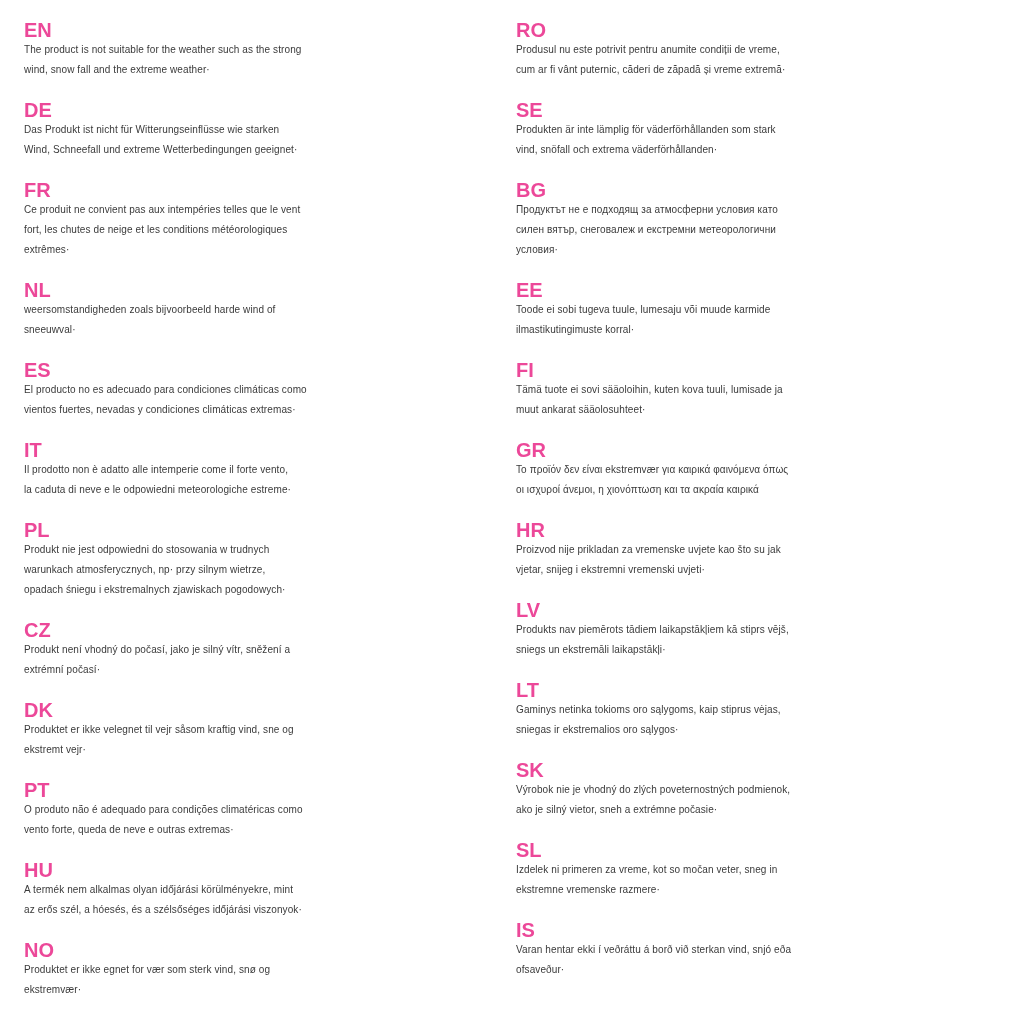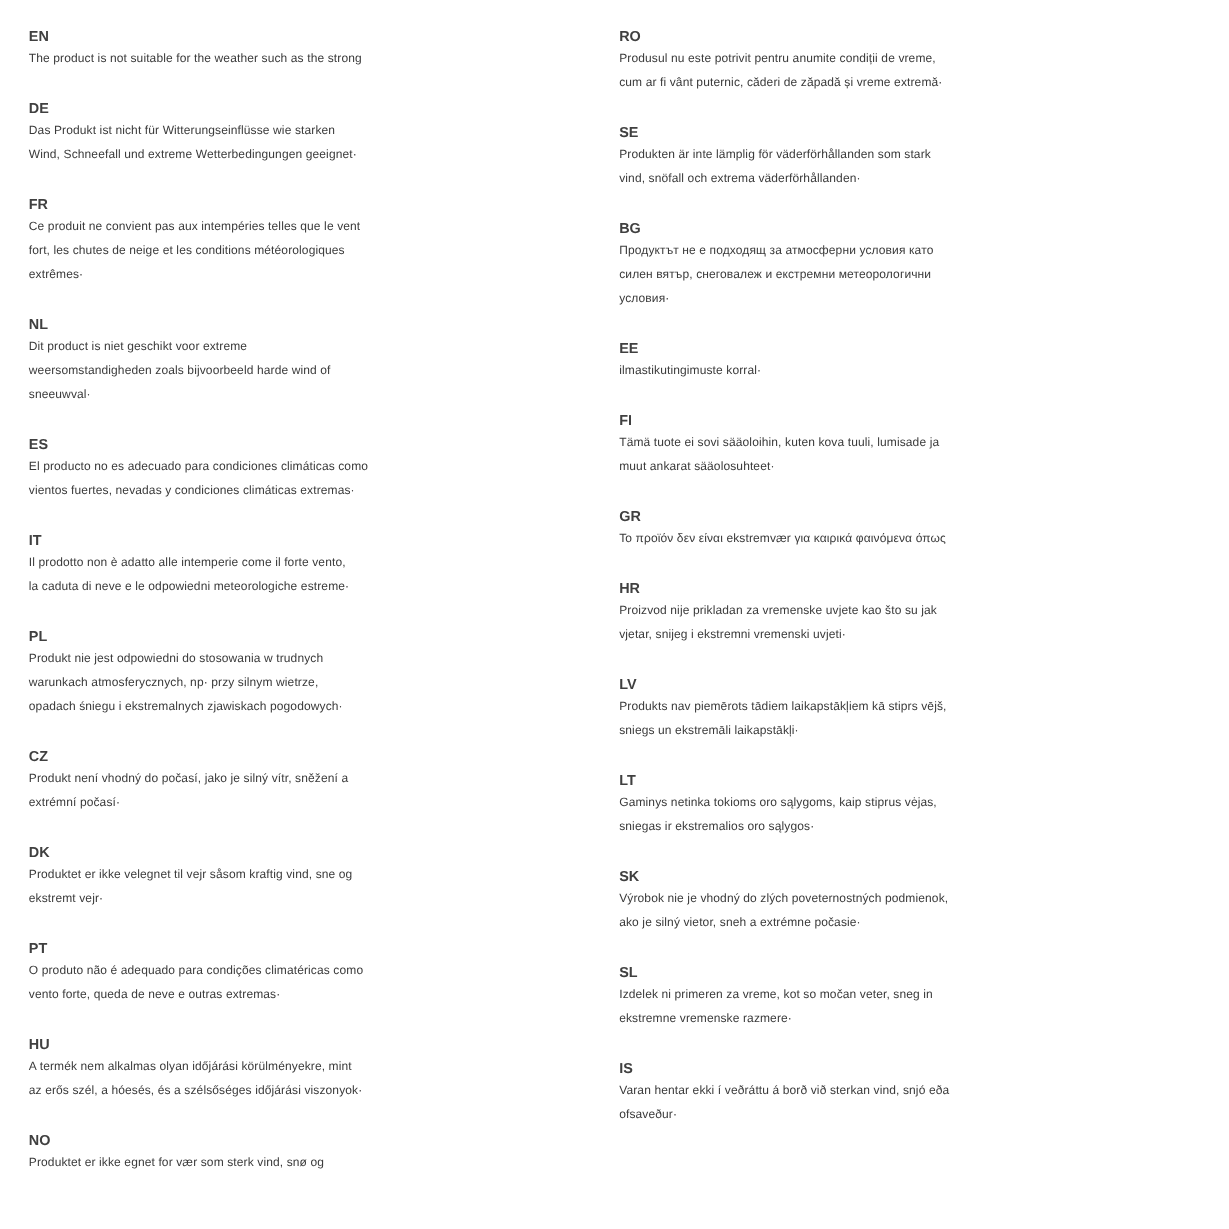--- a/index.html
+++ b/index.html
@@ -21,24 +21,24 @@
     box-sizing: border-box;
   }
   .column {
     min-width: 0;
   }
   .lang-block {
     margin: 0 0 20px 0;
   }
   .lang-code {
     margin: 0;
-    font-size: 12px;
+    font-size: 20px;
     font-weight: 700;
     line-height: 20px;
-    color: #404040;
+    color: #ec4899;
   }
   .lang-text {
     margin: 0;
   }
   .line {
     font-size: 10px;
     line-height: 20px;
     white-space: nowrap;
     letter-spacing: 0.1px;
     color: #3a3a3a;
@@ -46,41 +46,41 @@
 </style>
 </head>
 <body>
 
 <div class="page">
   <div class="column">
       <section class="lang-block">
         <h2 class="lang-code">EN</h2>
         <div class="lang-text">
           <div class="line">The product is not suitable for the weather such as the strong</div>
+          <div class="line">wind, snow fall and the extreme weather·</div>
         </div>
       </section>
       <section class="lang-block">
         <h2 class="lang-code">DE</h2>
         <div class="lang-text">
           <div class="line">Das Produkt ist nicht für Witterungseinflüsse wie starken</div>
           <div class="line">Wind, Schneefall und extreme Wetterbedingungen geeignet·</div>
         </div>
       </section>
       <section class="lang-block">
         <h2 class="lang-code">FR</h2>
         <div class="lang-text">
           <div class="line">Ce produit ne convient pas aux intempéries telles que le vent</div>
           <div class="line">fort, les chutes de neige et les conditions météorologiques</div>
           <div class="line">extrêmes·</div>
         </div>
       </section>
       <section class="lang-block">
         <h2 class="lang-code">NL</h2>
         <div class="lang-text">
-          <div class="line">Dit product is niet geschikt voor extreme</div>
           <div class="line">weersomstandigheden zoals bijvoorbeeld harde wind of</div>
           <div class="line">sneeuwval·</div>
         </div>
       </section>
       <section class="lang-block">
         <h2 class="lang-code">ES</h2>
         <div class="lang-text">
           <div class="line">El producto no es adecuado para condiciones climáticas como</div>
           <div class="line">vientos fuertes, nevadas y condiciones climáticas extremas·</div>
         </div>
@@ -125,20 +125,21 @@
         <h2 class="lang-code">HU</h2>
         <div class="lang-text">
           <div class="line">A termék nem alkalmas olyan időjárási körülményekre, mint</div>
           <div class="line">az erős szél, a hóesés, és a szélsőséges időjárási viszonyok·</div>
         </div>
       </section>
       <section class="lang-block">
         <h2 class="lang-code">NO</h2>
         <div class="lang-text">
           <div class="line">Produktet er ikke egnet for vær som sterk vind, snø og</div>
+          <div class="line">ekstremvær·</div>
         </div>
       </section>
     </div>
   <div class="column">
       <section class="lang-block">
         <h2 class="lang-code">RO</h2>
         <div class="lang-text">
           <div class="line">Produsul nu este potrivit pentru anumite condiții de vreme,</div>
           <div class="line">cum ar fi vânt puternic, căderi de zăpadă și vreme extremă·</div>
         </div>
@@ -154,34 +155,36 @@
         <h2 class="lang-code">BG</h2>
         <div class="lang-text">
           <div class="line">Продуктът не е подходящ за атмосферни условия като</div>
           <div class="line">силен вятър, снеговалеж и екстремни метеорологични</div>
           <div class="line">условия·</div>
         </div>
       </section>
       <section class="lang-block">
         <h2 class="lang-code">EE</h2>
         <div class="lang-text">
+          <div class="line">Toode ei sobi tugeva tuule, lumesaju või muude karmide</div>
           <div class="line">ilmastikutingimuste korral·</div>
         </div>
       </section>
       <section class="lang-block">
         <h2 class="lang-code">FI</h2>
         <div class="lang-text">
           <div class="line">Tämä tuote ei sovi sääoloihin, kuten kova tuuli, lumisade ja</div>
           <div class="line">muut ankarat sääolosuhteet·</div>
         </div>
       </section>
       <section class="lang-block">
         <h2 class="lang-code">GR</h2>
         <div class="lang-text">
           <div class="line">Το προϊόν δεν είναι ekstremvær για καιρικά φαινόμενα όπως</div>
+          <div class="line">οι ισχυροί άνεμοι, η χιονόπτωση και τα ακραία καιρικά</div>
         </div>
       </section>
       <section class="lang-block">
         <h2 class="lang-code">HR</h2>
         <div class="lang-text">
           <div class="line">Proizvod nije prikladan za vremenske uvjete kao što su jak</div>
           <div class="line">vjetar, snijeg i ekstremni vremenski uvjeti·</div>
         </div>
       </section>
       <section class="lang-block">

